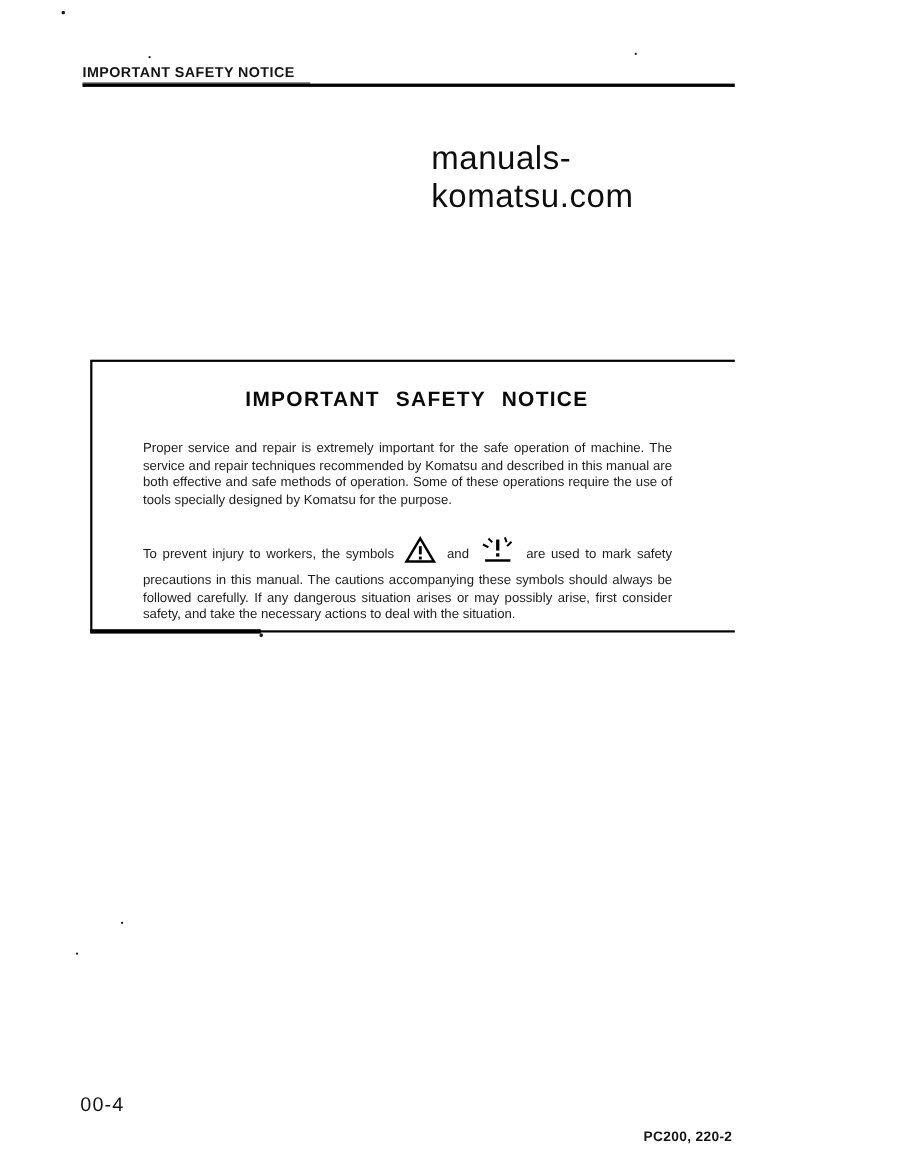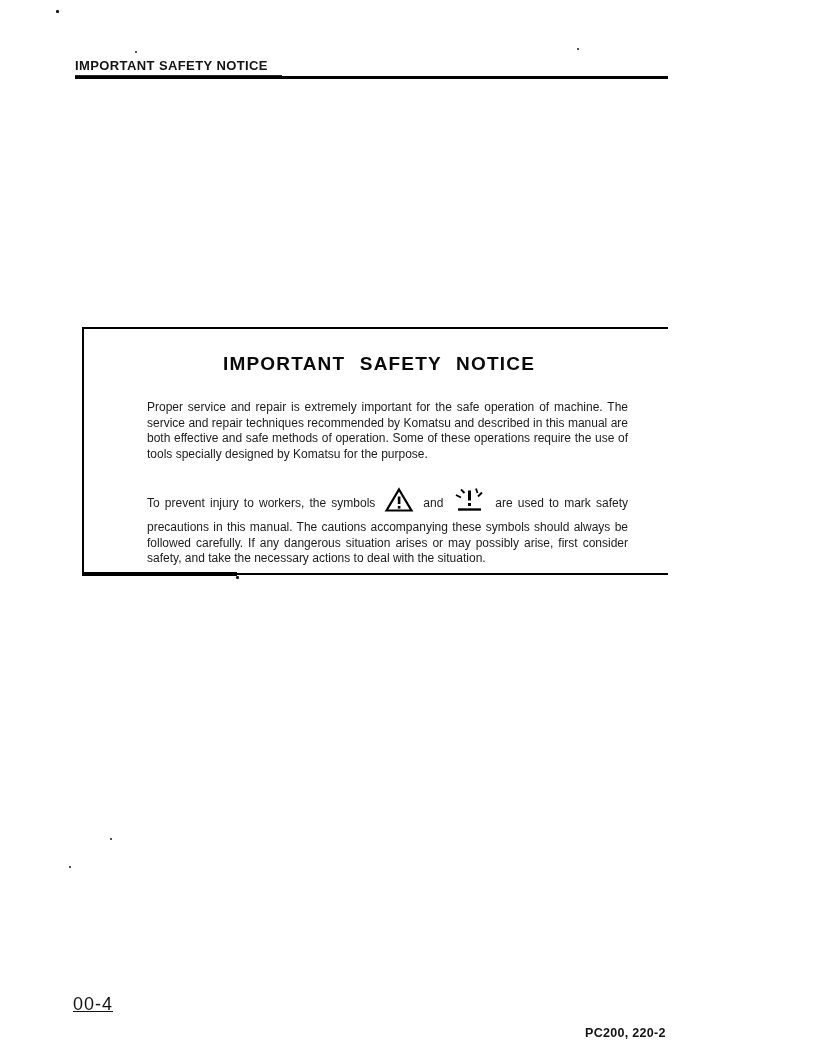--- a/index.html
+++ b/index.html
@@ -71,21 +71,21 @@
     width: 100%;
     text-align: center;
     font-size: 19px;
     font-weight: bold;
     letter-spacing: 1.2px;
     word-spacing: 8px;
     color: #0a0a0a;
   }
   .notice-body {
     position: absolute;
-    left: 63px;
+    left: 46px;
     top: 71px;
     width: 481px;
     font-size: 12px;
     line-height: 15.6px;
     text-align: justify;
     color: #1c1c1c;
   }
   .notice-body p + p { margin-top: 27px; }
   .sym {
     display: inline-block;
@@ -96,21 +96,20 @@
   }
 
   
   .footer-page {
     position: absolute;
     left: 73px;
     top: 994px;
     font-size: 18px;
     letter-spacing: 1px;
     color: #141414;
-    text-decoration: underline;
   }
   .footer-model {
     position: absolute;
     left: 585px;
     top: 1002px;
     font-size: 12.5px;
     font-weight: bold;
     letter-spacing: 0.3px;
     color: #141414;
     margin-top: 24px;
@@ -132,20 +131,21 @@
   .speck.s6 { left: 236px; top: 576px; width: 3px; height: 3px; }
 </style>
 </head>
 <body>
 
 <div class="page">
 
   <div class="header-title">IMPORTANT SAFETY NOTICE</div>
   <div class="header-rule"></div>
 
+  <div class="watermark">manuals-komatsu.com</div>
 
   <div class="notice-box">
     <div class="bottom-thick"></div>
     <div class="notice-title">IMPORTANT SAFETY NOTICE</div>
     <div class="notice-body">
       <p>Proper service and repair is extremely important for the safe operation of machine.  The service and repair techniques recommended by Komatsu and described in this manual are both effective and safe methods of operation.  Some of these operations require the use of tools specially designed by Komatsu for the purpose.</p>
       <p><span>To prevent injury to workers, the symbols</span><span class="sym"><svg width="30" height="26" viewBox="0 0 30 26">
               <path d="M15 2.5 L27.5 23.5 L2.5 23.5 Z" fill="none" stroke="#000" stroke-width="2.2" stroke-linejoin="miter"></path>
               <rect x="13.8" y="9.5" width="2.6" height="7.5" fill="#000"></rect>
               <rect x="13.8" y="19" width="2.6" height="2.6" fill="#000"></rect>

